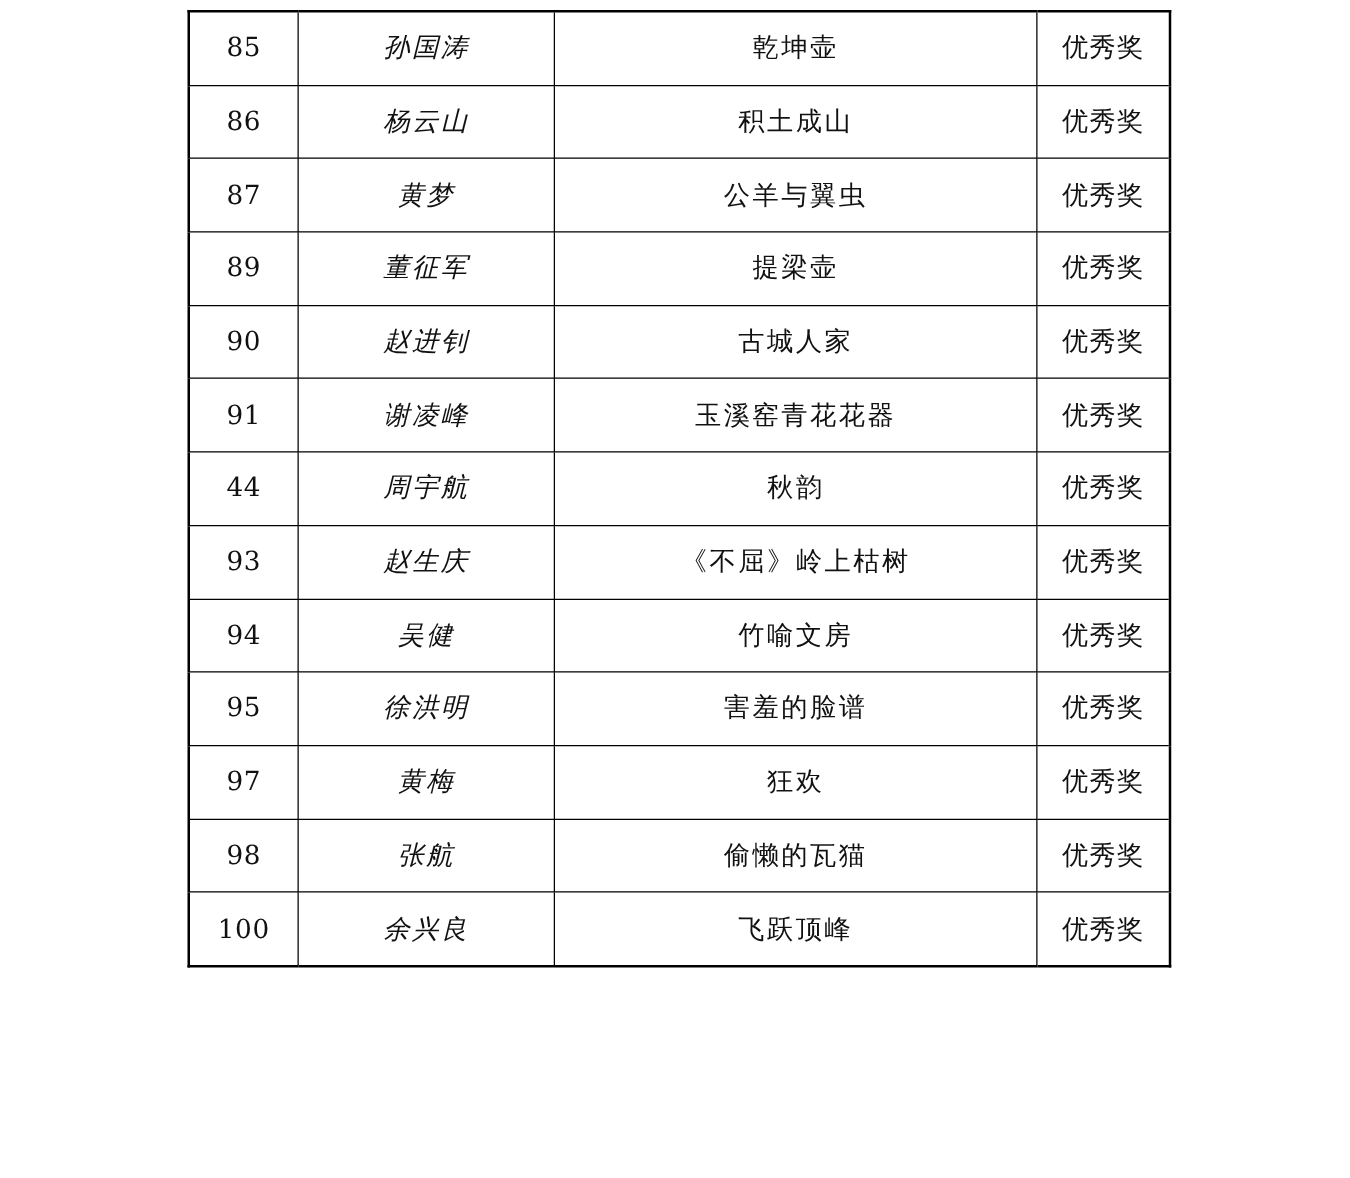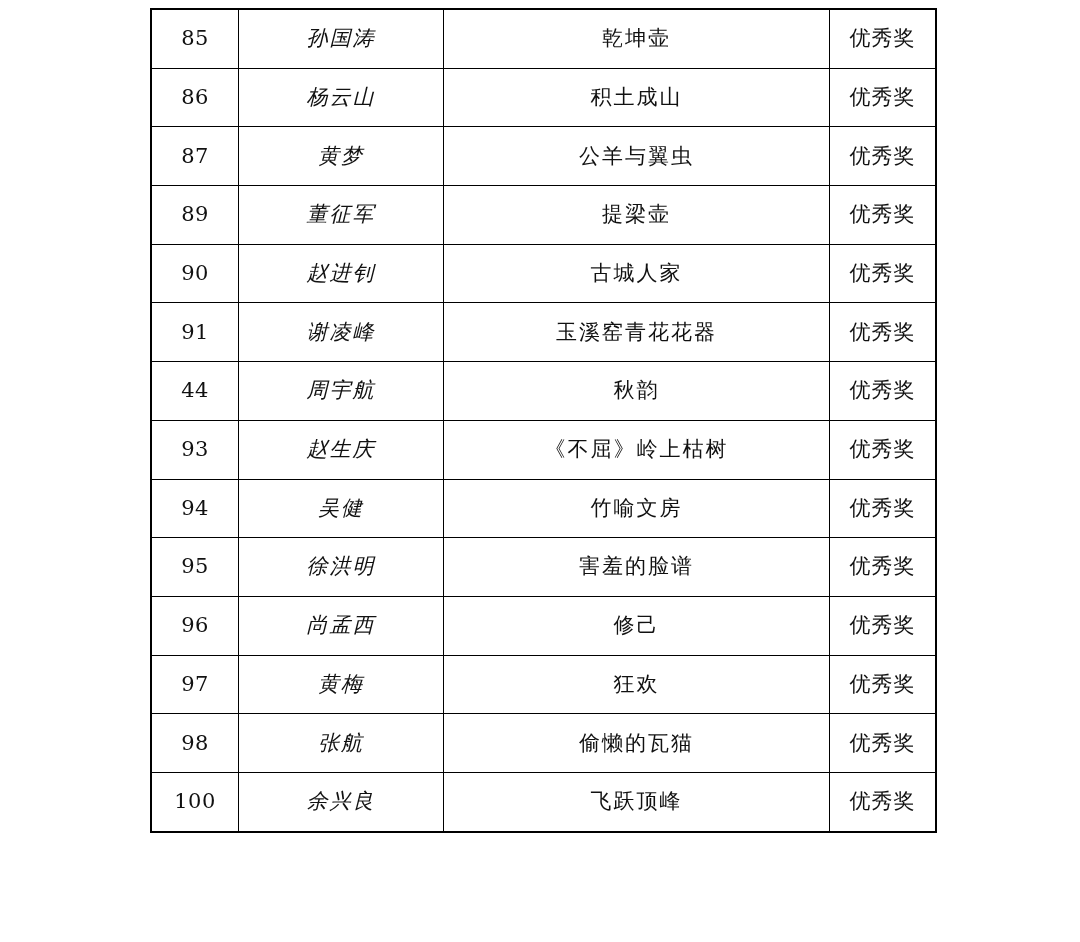--- a/index.html
+++ b/index.html
@@ -135,26 +135,20 @@
           <td class="col-work">竹喻文房</td>
           <td class="col-award">优秀奖</td>
         </tr>
         <tr>
           <td class="col-no">95</td>
           <td class="col-name">徐洪明</td>
           <td class="col-work">害羞的脸谱</td>
           <td class="col-award">优秀奖</td>
         </tr>
         <tr>
-          <td class="col-no">96</td>
-          <td class="col-name">尚孟西</td>
-          <td class="col-work">修己</td>
-          <td class="col-award">优秀奖</td>
-        </tr>
-        <tr>
           <td class="col-no">97</td>
           <td class="col-name">黄梅</td>
           <td class="col-work">狂欢</td>
           <td class="col-award">优秀奖</td>
         </tr>
         <tr>
           <td class="col-no">98</td>
           <td class="col-name">张航</td>
           <td class="col-work">偷懒的瓦猫</td>
           <td class="col-award">优秀奖</td>

